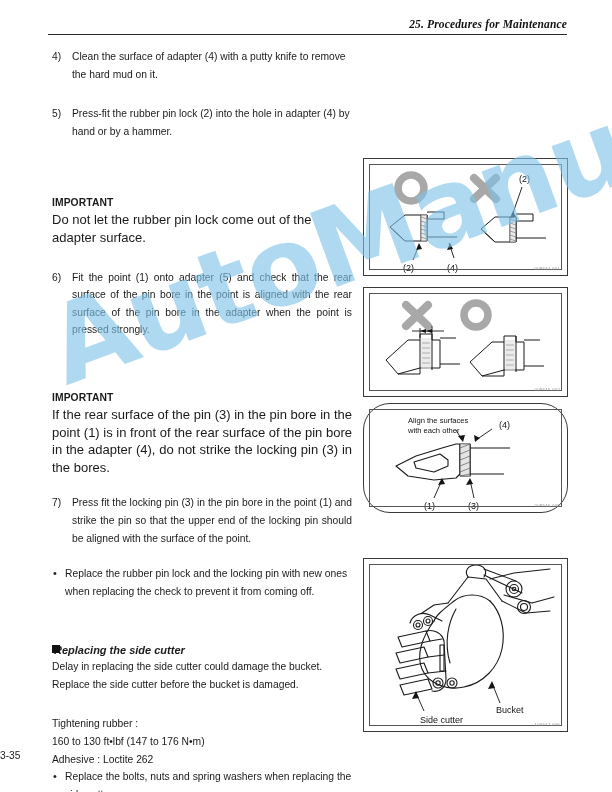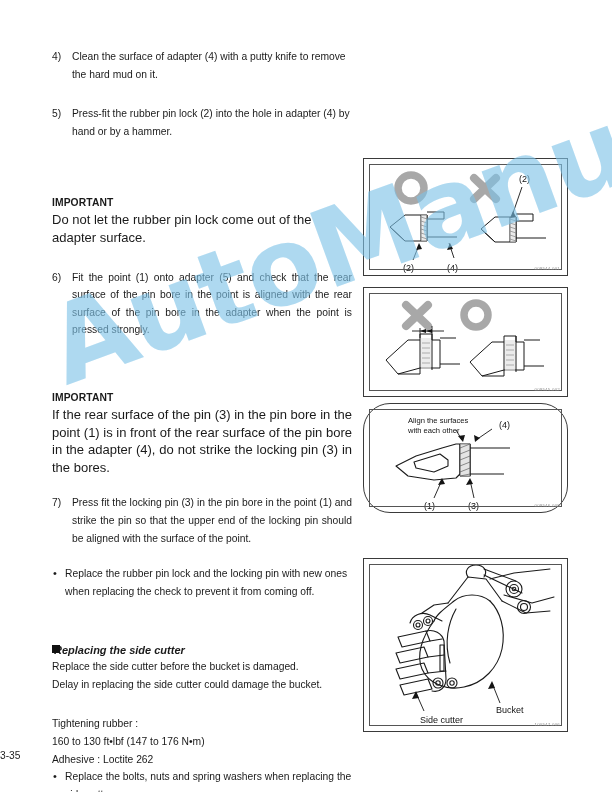--- a/index.html
+++ b/index.html
@@ -198,20 +198,24 @@
     text-align: left;
     font-size: 10.2px;
     color: #1b1b1b;
   }
 </style>
 </head>
 <body>
 
 <div id="page">
 
+  <div id="header">
+    <div class="title">25. Procedures for Maintenance</div>
+    <div class="rule"></div>
+  </div>
 
   <div id="textcol">
 
     <div class="num-item blk">
       <span class="lbl">4)</span>
       <div class="body">Clean the surface of adapter (4) with a putty knife to remove the hard mud on it.</div>
     </div>
 
     <div class="sp22"></div>
 
@@ -251,22 +255,22 @@
       <div class="body">Replace the rubber pin lock and the locking pin with new ones when replacing the check to prevent it from coming off.</div>
     </div>
 
     <div class="sp26"></div>
     <div class="sp16"></div>
 
     <div class="sec-head">
       <span class="sq"></span>
       <span>Replacing the side cutter</span>
     </div>
+    <div class="plain">Delay in replacing the side cutter could damage the bucket.</div>
     <div class="plain">Replace the side cutter before the bucket is damaged.</div>
-    <div class="plain">Delay in replacing the side cutter could damage the bucket.</div>
 
     <div class="sp22"></div>
 
     <div class="plain">Tightening rubber :</div>
     <div class="plain">160 to 130 ft•lbf (147 to 176 N•m)</div>
     <div class="plain">Adhesive : Loctite 262</div>
 
     <div class="bul-item blk">
       <span class="lbl">•</span>
       <div class="body">Replace the bolts, nuts and spring washers when replacing the side cutter.</div>

